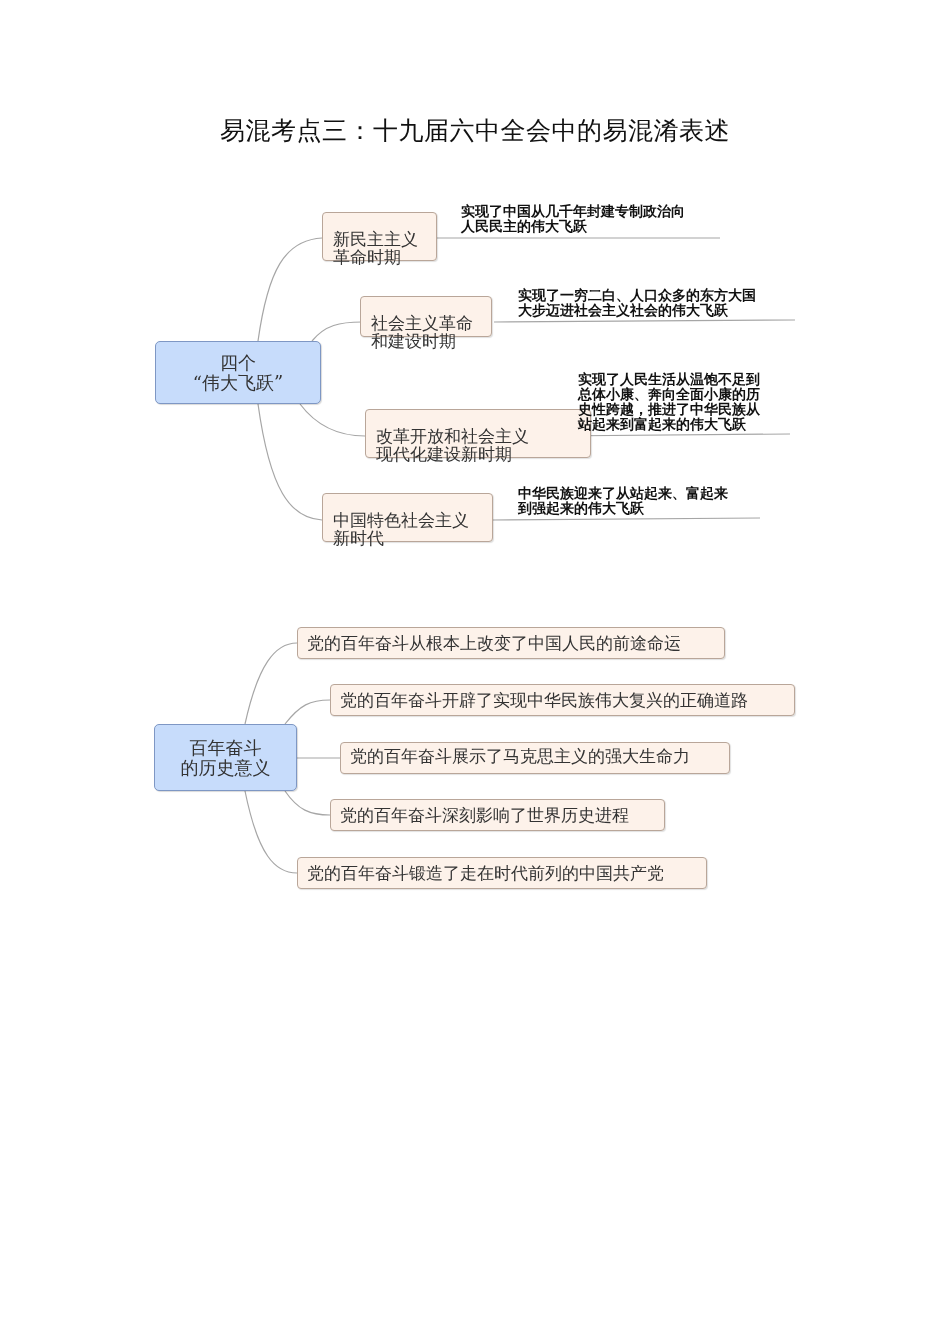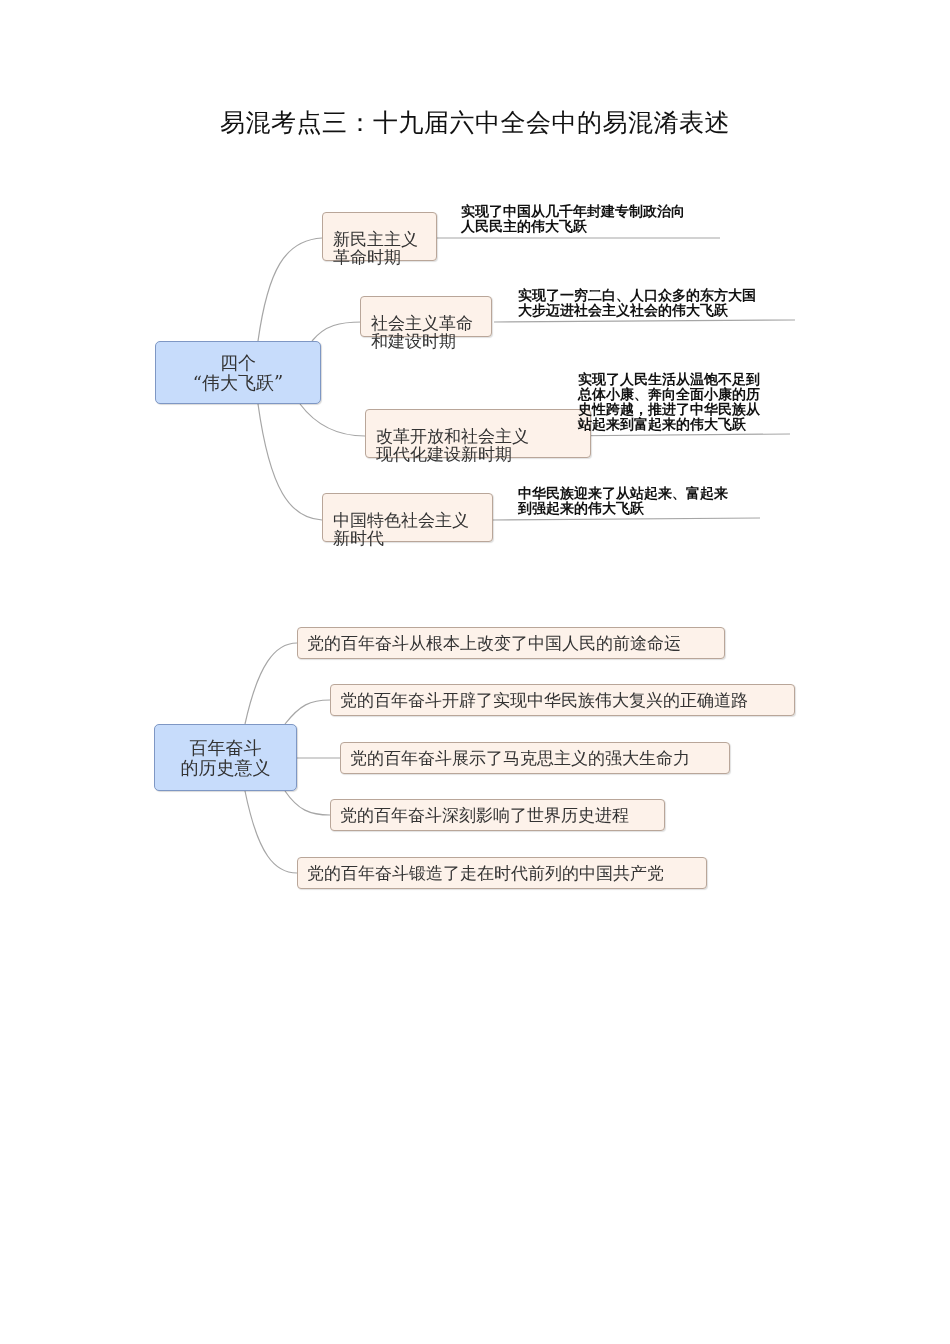--- a/index.html
+++ b/index.html
@@ -1,18 +1,18 @@
 <!DOCTYPE html>
 <html><head>
 <meta charset="utf-8">
 <style>
   html, body { margin: 0; padding: 0; background: #ffffff; }
   body { width: 950px; height: 1344px; position: relative; overflow: hidden;
          font-family: "DejaVu Serif", "Liberation Serif", serif; color: #222; }
-  .title { position: absolute; left: 0; width: 950px; top: 106px; text-align: center;
+  .title { position: absolute; left: 0; width: 950px; top: 114px; text-align: center;
            font-family: "DejaVu Sans", "Liberation Sans", sans-serif; font-size: 25px; color: #111; letter-spacing: 0.5px; }
   svg.lines { position: absolute; left: 0; top: 0; width: 950px; height: 1344px; }
   .root { position: absolute; background: #c7dcfb; border: 1.5px solid #7e97c4; border-radius: 5px;
           box-sizing: border-box; display: flex; align-items: center; justify-content: center;
           text-align: center; font-size: 18px; line-height: 20px; color: #333; box-shadow: 1px 1px 1px rgba(0,0,0,0.15); }
   .node { position: absolute; background: #fdf2ea; border: 1.3px solid #b9a699; border-radius: 4px;
           box-sizing: border-box; font-size: 17px; line-height: 18px; color: #333; padding: 17px 10px;
           white-space: pre-line; box-shadow: 1px 1px 1px rgba(0,0,0,0.12); }
   .node.single { padding: 6px 9px; display: flex; align-items: center; white-space: nowrap; }
   .note { position: absolute; font-size: 14px; line-height: 15px; color: #111; font-weight: bold;
@@ -67,15 +67,15 @@
 <div class="node" style="left:322px; top:493px; width:171px; height:49px;">中国特色社会主义
 新时代</div>
 <div class="note" style="left:518px; top:486px;">中华民族迎来了从站起来、富起来
 到强起来的伟大飞跃</div>
 
 <div class="root" style="left:154px; top:724px; width:143px; height:67px; white-space:pre-line;">百年奋斗
 的历史意义</div>
 
 <div class="node single" style="left:297px; top:627px; width:428px; height:32px;">党的百年奋斗从根本上改变了中国人民的前途命运</div>
 <div class="node single" style="left:330px; top:684px; width:465px; height:32px;text-align:right;">党的百年奋斗开辟了实现中华民族伟大复兴的正确道路</div>
-<div class="node single" style="left:340px; top:742px; width:390px; height:32px;">党的百年奋斗展示了马克思主义的强大生命力</div>
+<div class="node single" style="left:340px; top:742px; width:390px; height:32px;font-family:Liberation Mono, monospace;">党的百年奋斗展示了马克思主义的强大生命力</div>
 <div class="node single" style="left:330px; top:799px; width:335px; height:32px;">党的百年奋斗深刻影响了世界历史进程</div>
 <div class="node single" style="left:297px; top:857px; width:410px; height:32px;">党的百年奋斗锻造了走在时代前列的中国共产党</div>
 
 </body></html>

